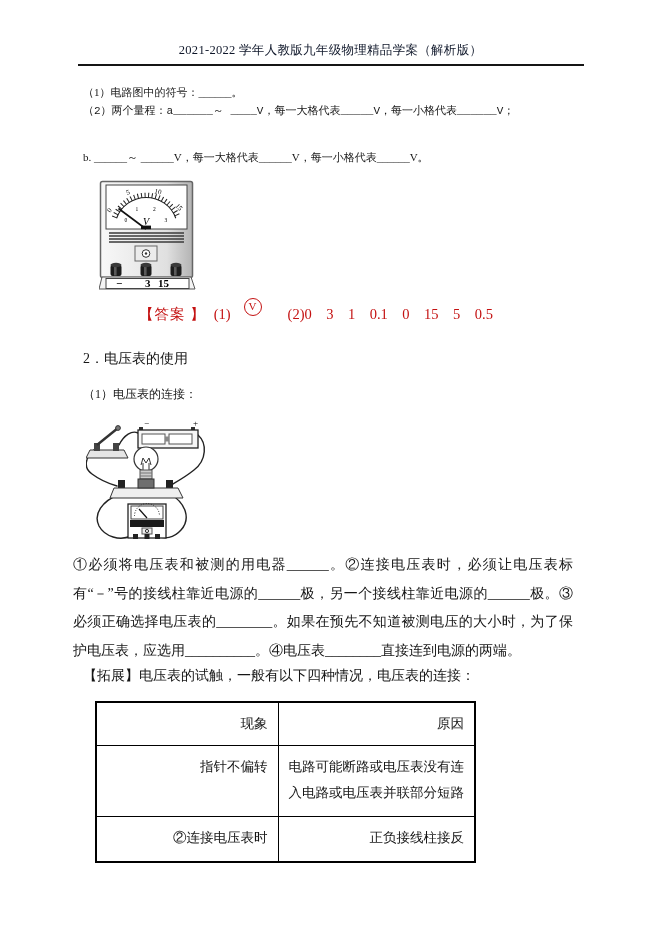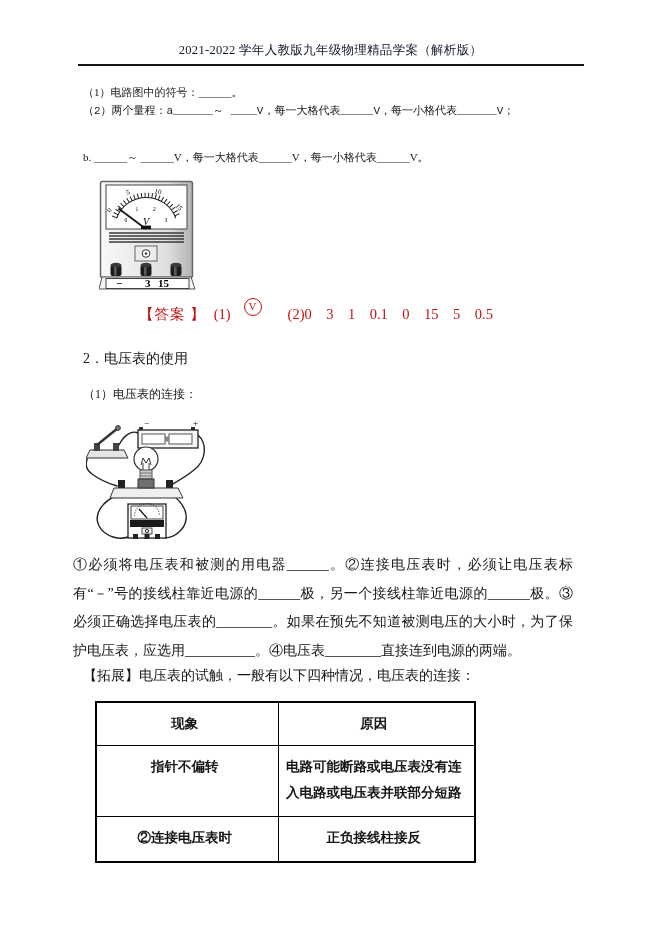--- a/index.html
+++ b/index.html
@@ -28,21 +28,21 @@
   .s2sub{top:386px;left:83px;font-size:12px;}
   .fig2{top:416px;left:86px;}
   .para{top:551px;left:73px;width:500px;font-size:14px;line-height:28.5px;text-align:justify;}
   .expand{top:667px;left:83px;font-size:14px;}
   table.ttable{
     position:absolute;top:701px;left:95px;width:379px;border-collapse:collapse;table-layout:fixed;
     font-size:13.5px;border:2px solid #000;
   }
   table.ttable td{
     border:1px solid #000;vertical-align:top;padding:8px 10px 4px 5px;line-height:26px;
-    font-weight:bold;text-align:center;
+    font-weight:normal;text-align:right;
   }
   tr.h-row td{height:30px;}
   tr.r1 td{height:58px;}
   tr.r2 td{height:32px;}
   svg text{font-family:"Liberation Serif","DejaVu Serif",serif;}
 </style>
 </head>
 <body>
 
 <div class="page">

